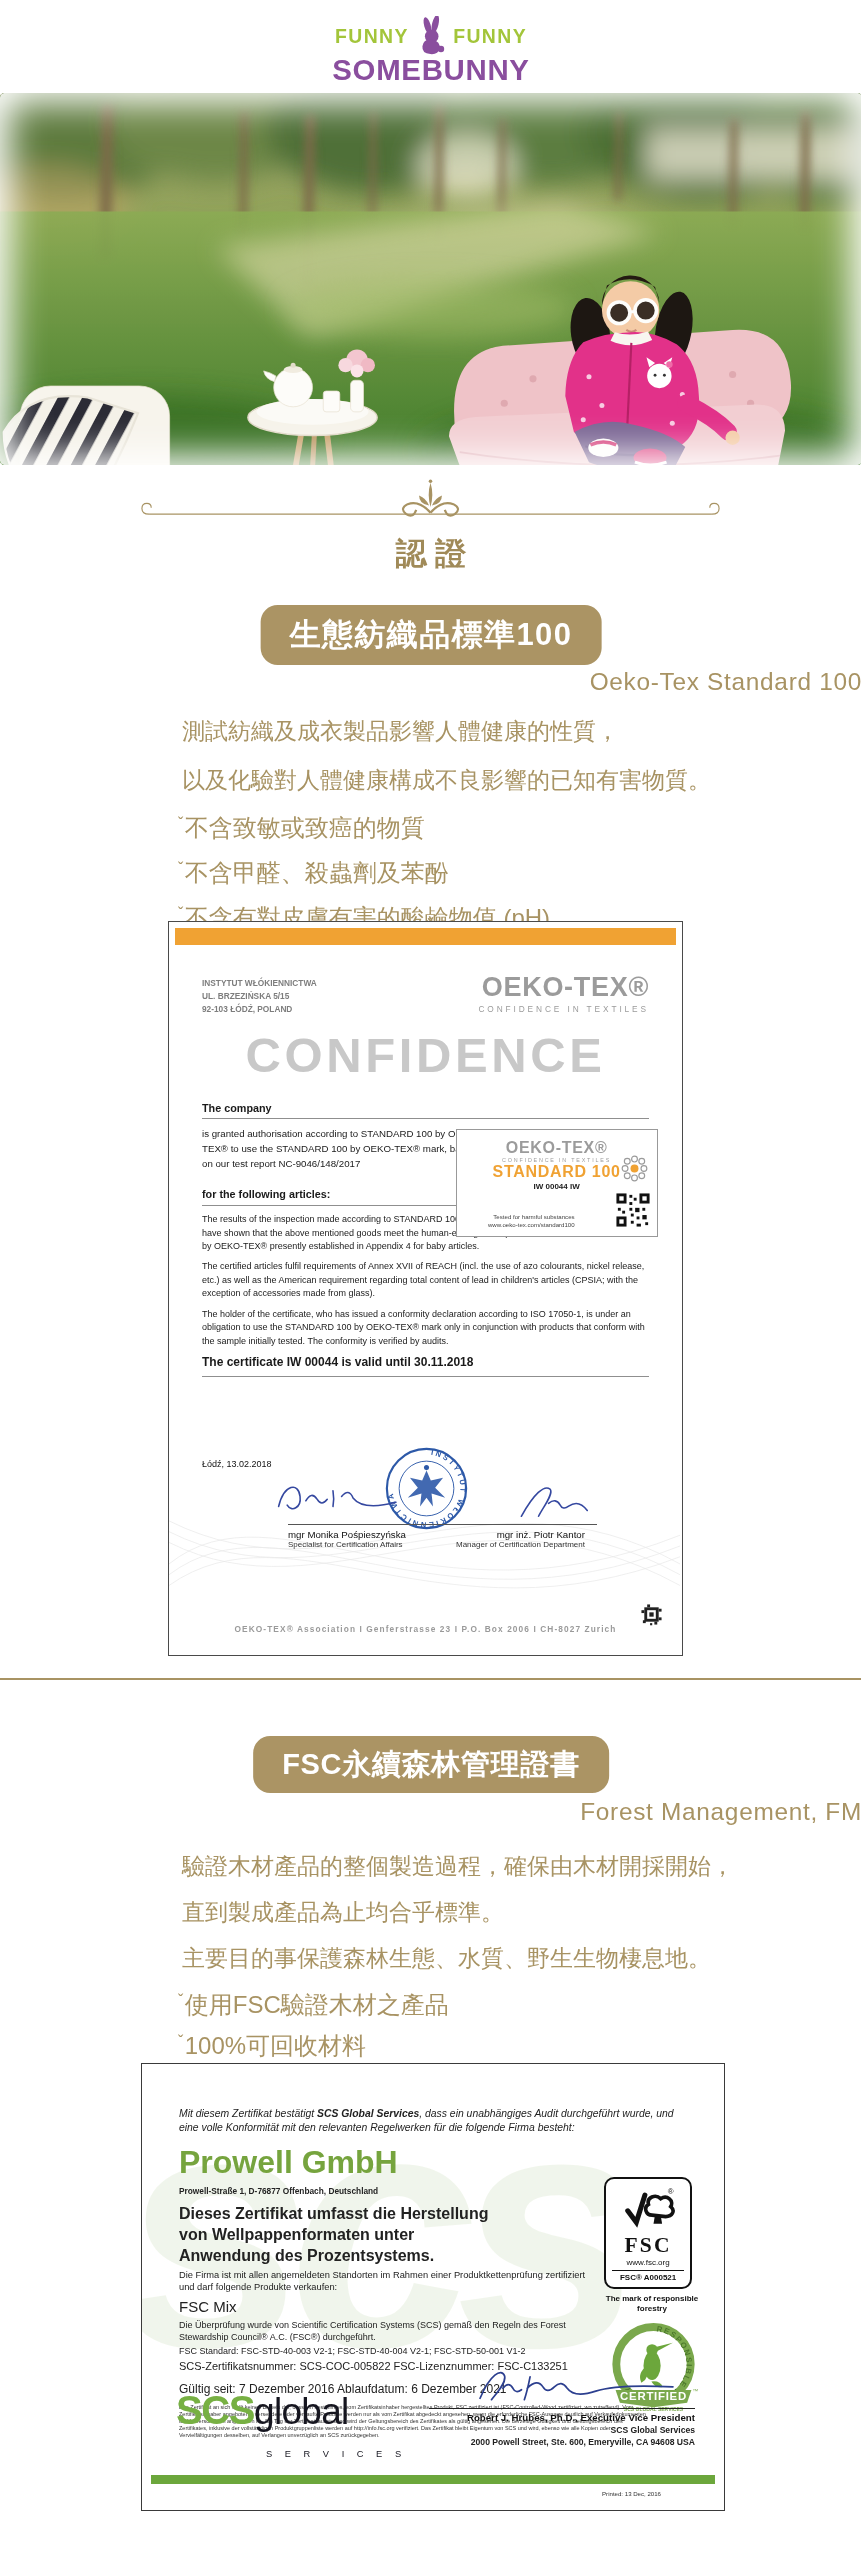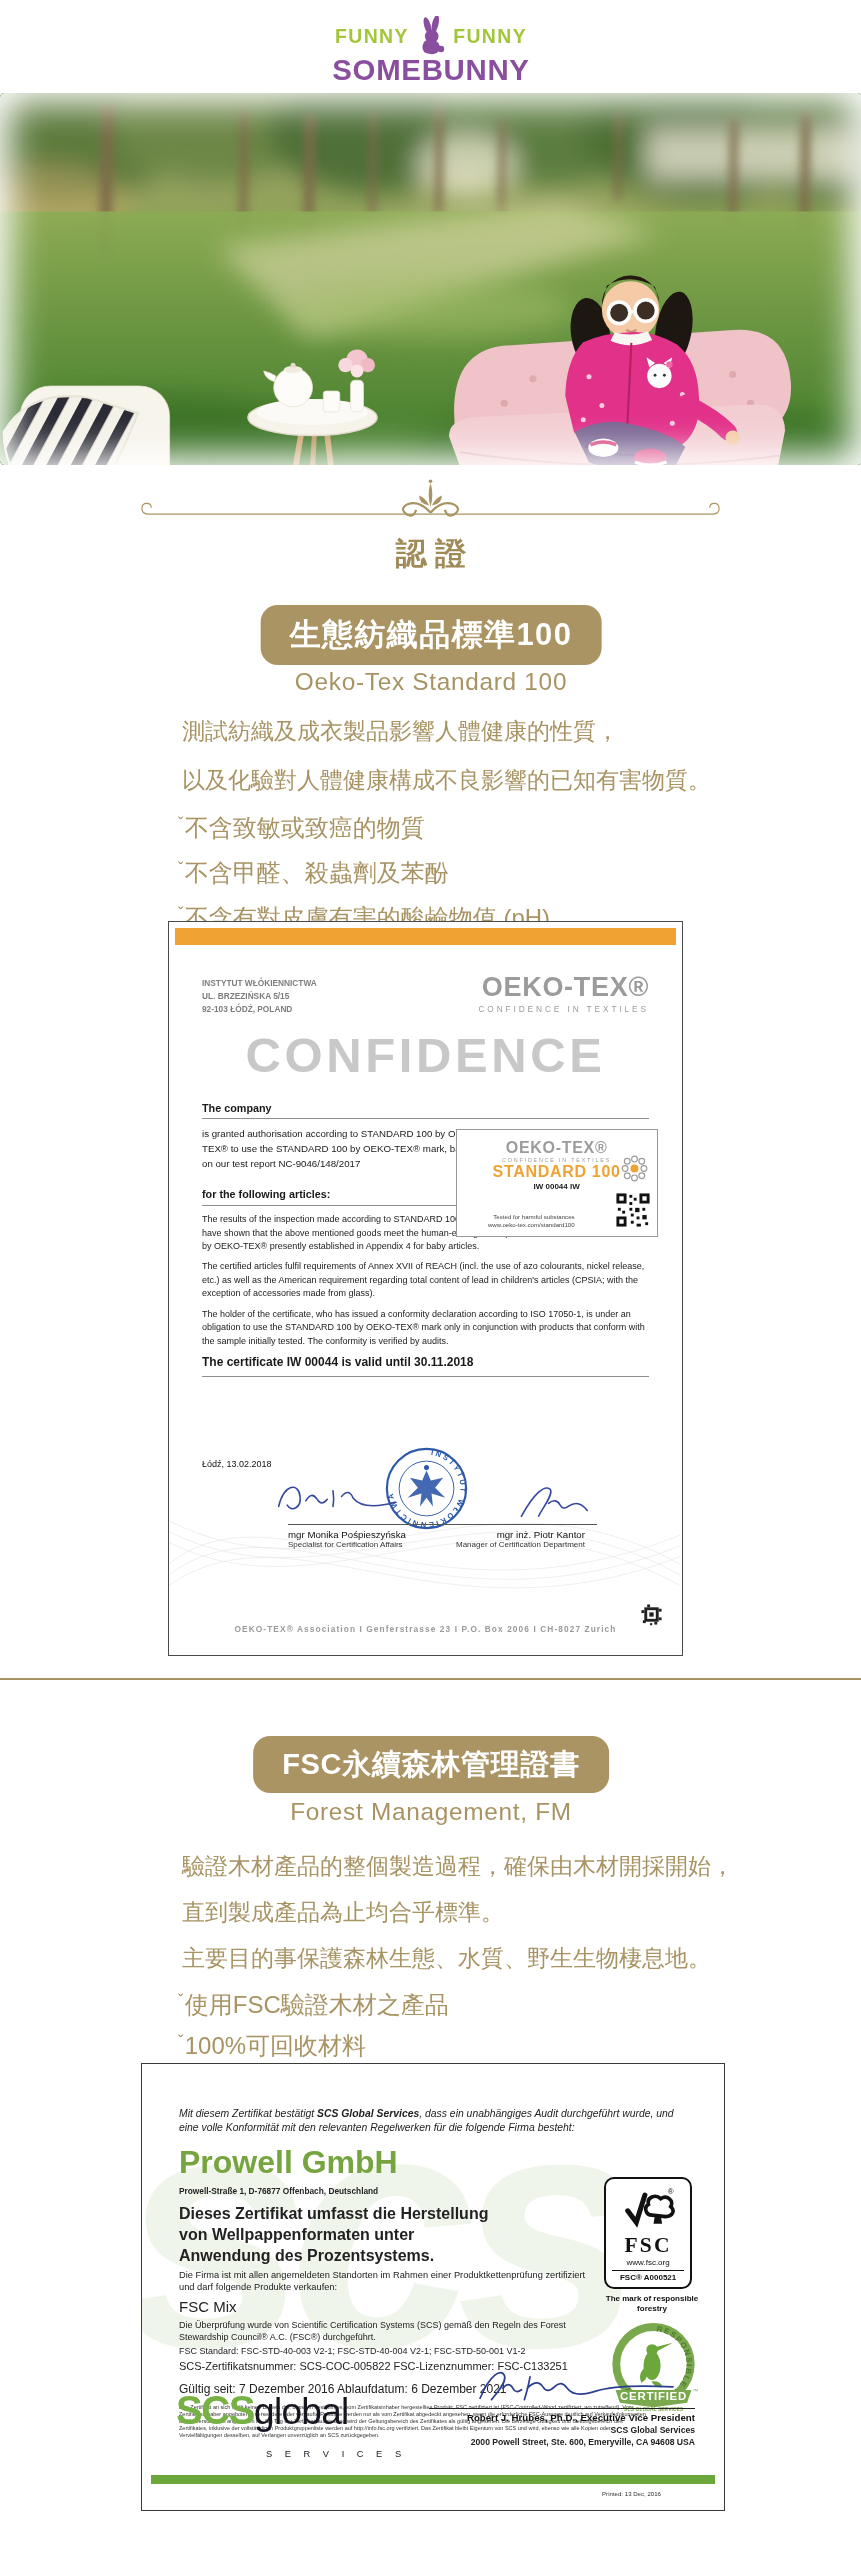--- a/index.html
+++ b/index.html
@@ -16,21 +16,21 @@
   .photo{position:absolute;top:93px;left:0;width:862px;height:372px;border-radius:4.3px;overflow:hidden;}
   .photo:after{content:"";position:absolute;inset:0;box-shadow:inset 0 0 36px 10px #ffffff;border-radius:4.3px;pointer-events:none;}
 
   
   .gold{color:#a89363;}
   .divider1{position:absolute;top:477px;left:129px;width:603px;height:50px;}
   .sec-title{position:absolute;top:533px;left:0;width:862px;text-align:center;font-size:31px;font-weight:bold;color:#a08a58;}
   .badge{position:absolute;left:50%;transform:translateX(-50%);background:#ab9464;color:#fff;font-weight:bold;border-radius:17px;white-space:nowrap;}
   .badge1{top:605px;font-size:31px;line-height:60px;padding:0 29px;letter-spacing:1.4px;}
   .badge2{top:1736px;font-size:29px;line-height:57px;padding:0 29px;letter-spacing:0.7px;}
-  .sub{position:absolute;left:0;width:862px;text-align:center;font-size:24.4px;letter-spacing:0.7px;}
+  .sub{position:absolute;left:0;width:862px;text-align:right;font-size:24.4px;letter-spacing:0.7px;}
   .sub1{top:668px;}
   .sub2{top:1798px;}
   .desc{position:absolute;left:182px;font-size:23px;line-height:49px;}
   .desc1{top:707px;}
   .desc2{top:1843px;line-height:46px;}
   .bullets{position:absolute;left:178px;font-size:24px;}
   .bullets1{top:803px;line-height:41px;}
   .bullets2{top:1982px;line-height:37px;}
   .chk{font-size:16px;vertical-align:7.2px;margin-right:1.4px;}
   .divider2{position:absolute;top:1678px;left:0;width:862px;height:2.2px;background:#a89363;}

